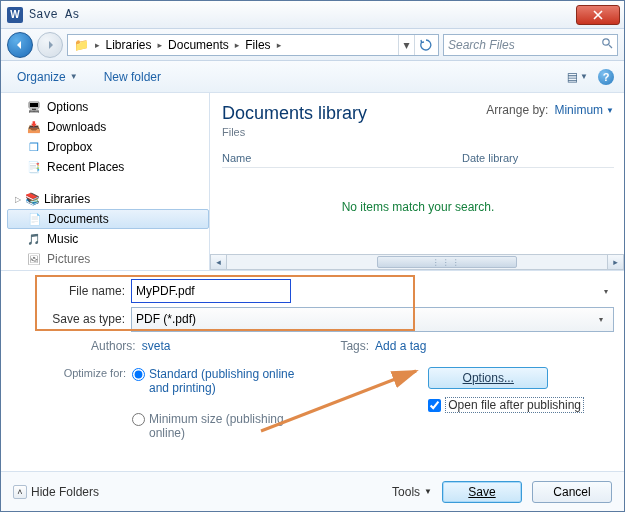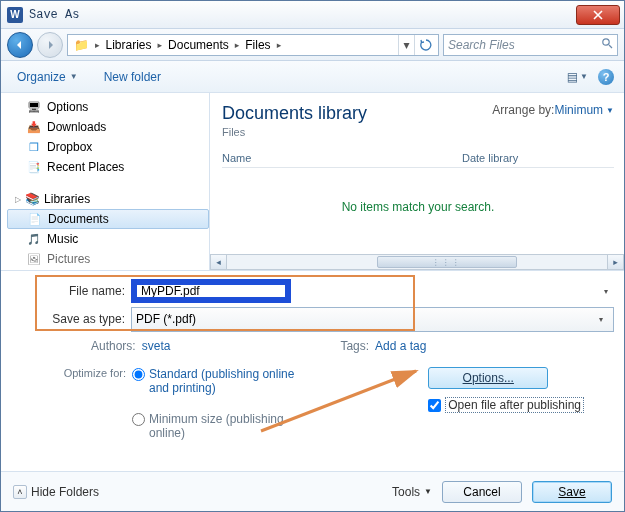--- a/index.html
+++ b/index.html
@@ -36,35 +36,35 @@
 .side-item.sel { background: linear-gradient(#e8f2fc, #cfe5f8); border: 1px solid #a6c8e8; border-radius: 2px; }
 .side-item .ico { width: 14px; height: 14px; display: flex; align-items: center; justify-content: center; font-size: 11px; }
 .side-group { margin-top: 12px; }
 .side-group .head { padding-left: 8px; display: flex; align-items: center; gap: 4px; height: 20px; }
 .side-group .head .tri { font-size: 8px; color: #888; }
 .splitter { width: 1px; background: #d6e2ef; }
 .main { flex: 1; display: flex; flex-direction: column; padding: 10px 10px 0 12px; position: relative; }
 .lib-head { display: flex; align-items: flex-start; }
 .lib-title { color: #0a3a70; font-size: 18px; }
 .lib-sub { color: #6a7a8a; font-size: 11px; margin-top: 2px; }
-.arrange { margin-left: auto; display: flex; align-items: center; font-size: 11px; text-align: center; }
+.arrange { margin-left: auto; display: flex; align-items: center; gap: 6px; font-size: 11px; text-align: center; }
 .arrange .lbl { color: #555; }
 .arrange .val { color: #1e62a8; display: flex; align-items: center; gap: 3px; }
 .cols { display: flex; border-bottom: 1px solid #e0e6ec; margin-top: 14px; padding-bottom: 3px; }
 .cols .c1 { width: 240px; color: #496a88; font-size: 11px; }
 .cols .c2 { color: #496a88; font-size: 11px; }
 .empty { text-align: center; color: #15803d; margin-top: 32px; }
 .hscroll { height: 16px; border: 1px solid #c0ccd8; background: #eef3f8; position: absolute; bottom: 0; left: 0; right: 0; display: flex; }
 .hscroll .arr { width: 16px; display: flex; align-items: center; justify-content: center; color: #4a6a8a; font-size: 9px; background: linear-gradient(#f4f8fc, #dce6f0); border-right: 1px solid #c0ccd8; }
 .hscroll .arr.r { border-right: none; border-left: 1px solid #c0ccd8; margin-left: auto; }
 .hscroll .thumb { width: 140px; background: linear-gradient(#e8eff6, #cad8e6); border: 1px solid #b0c0d2; margin: 1px; border-radius: 2px; position: absolute; left: 40%; top: 0; bottom: 0; display: flex; align-items: center; justify-content: center; color: #8aa0b6; letter-spacing: 2px; font-size: 8px; }
 .bottom { border-top: 1px solid #d6e2ef; padding: 8px 10px 8px 10px; position: relative; }
 .field-row { display: flex; align-items: center; height: 24px; margin-bottom: 4px; }
 .field-row .flabel { width: 120px; text-align: right; padding-right: 6px; color: #333; }
-.field-row input.txt { flex: 1; height: 24px; border: 6px solid #1d4ed8; padding: 0 4px; }
+.field-row input.txt { flex: 1; height: 24px; border: 1px solid #1d4ed8; padding: 0 4px; }
 .field-row .combo { flex: 1; height: 25px; border: 1px solid #9db6cf; background: linear-gradient(#fdfdfd, #eef2f6); display: flex; align-items: center; padding: 0 4px; }
 .combo .cdrop, .field-row .cdrop { width: 16px; text-align: center; color: #555; font-size: 8px; margin-left: auto; }
 .highlight-box { position: absolute; border: 2px solid #e08a4a; pointer-events: none; }
 .meta-row { display: flex; margin-top: 8px; }
 .meta-pair { display: flex; gap: 6px; font-size: 11px; }
 .meta-pair .ml { color: #6a7a8a; }
 .meta-pair .mv { color: #1e62a8; }
 .opt-area { display: flex; margin-top: 14px; }
 .opt-left { display: flex; gap: 6px; }
 .opt-left .olabel { color: #6a7a8a; width: 115px; text-align: right; font-size: 11px; }
@@ -286,19 +286,19 @@
 
   <div class="footer">
     <div class="hide">
       <span class="chv">˄</span>
       <span>Hide Folders</span>
     </div>
     <div class="tools">
       <span>Tools</span>
       <span style="font-size:8px">▼</span>
     </div>
-    <div class="btn2">Cancel</div>
     <div class="btn2 primary">
       <span style="text-decoration:underline">Save</span>
     </div>
+    <div class="btn2">Cancel</div>
   </div>
 
 </div>
 
 </body></html>

